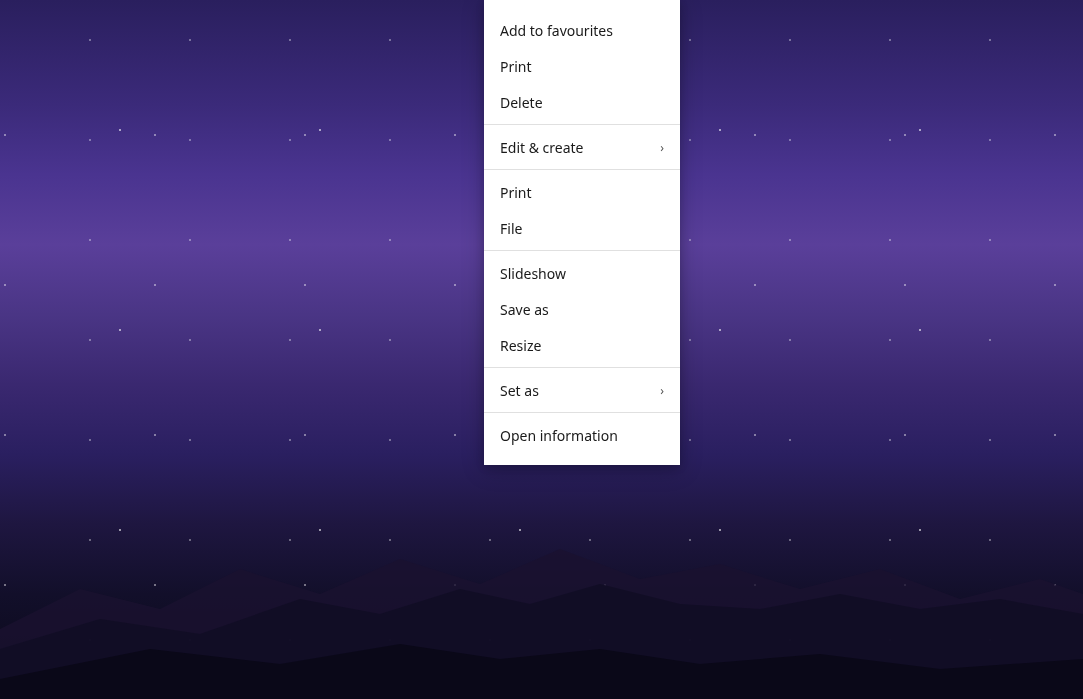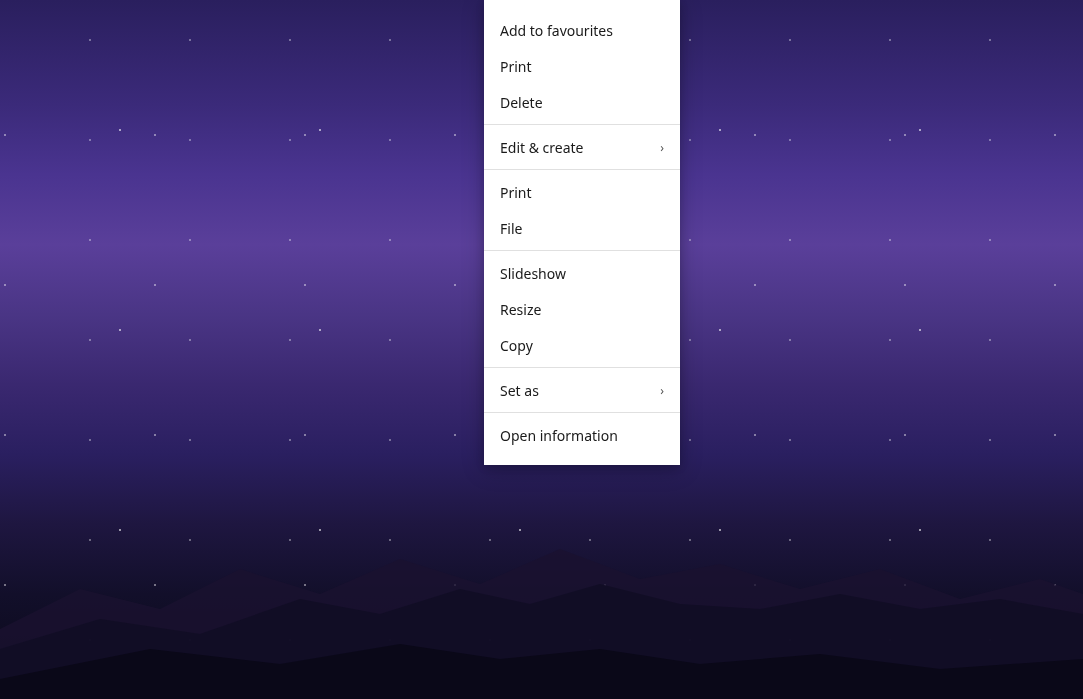--- a/index.html
+++ b/index.html
@@ -129,24 +129,24 @@
   <div class="menu-item">
     <span>File</span>
   </div>
 
   <div class="menu-divider"></div>
 
   <div class="menu-item">
     <span>Slideshow</span>
   </div>
   <div class="menu-item">
-    <span>Resize</span>
+    <span>Save as</span>
   </div>
   <div class="menu-item">
-    <span>Copy</span>
+    <span>Resize</span>
   </div>
 
   <div class="menu-divider"></div>
 
   <div class="menu-item">
     <span>Set as</span>
     <span class="chevron">›</span>
   </div>
 
   <div class="menu-divider"></div>

